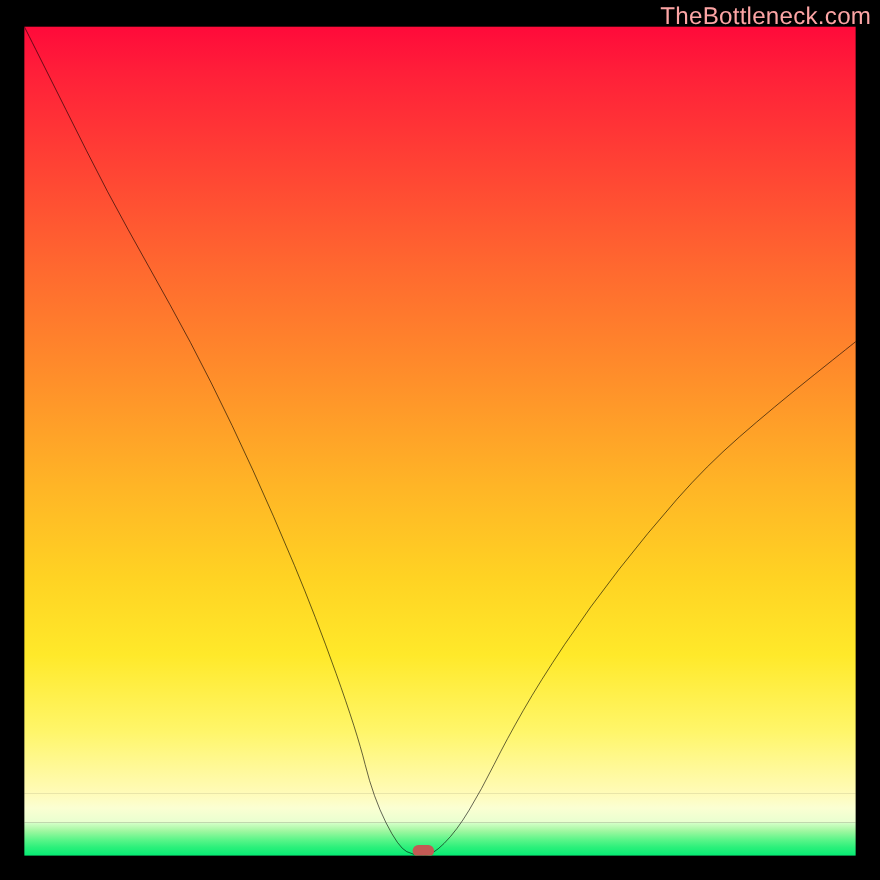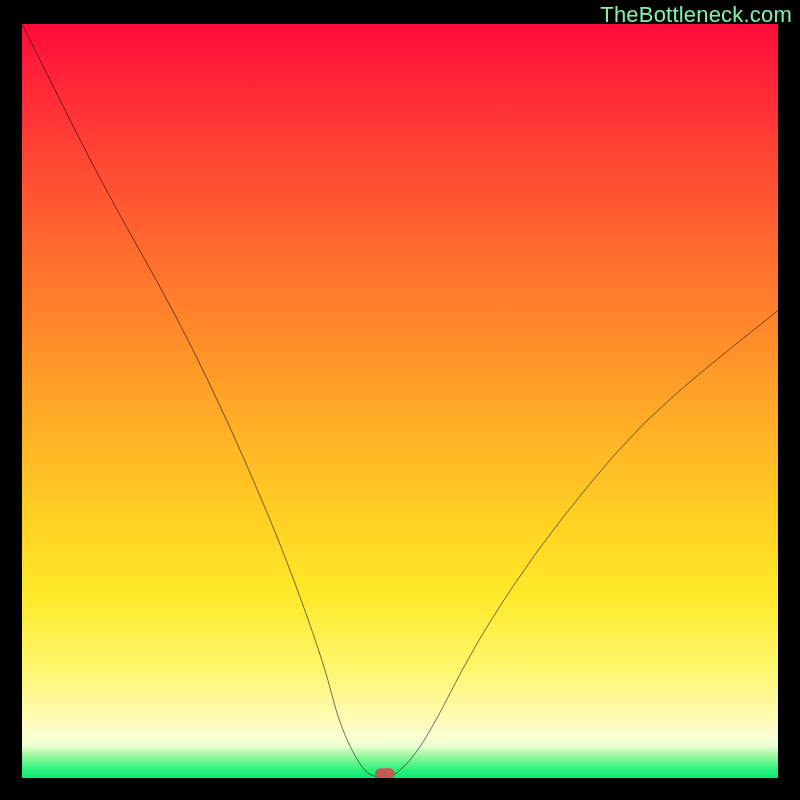--- a/index.html
+++ b/index.html
@@ -16,21 +16,21 @@
     width: 800px;
     height: 800px;
     background: #000;
   }
   .watermark {
     position: absolute;
     top: 2px;
     right: 8px;
     font-size: 22px;
     font-weight: 500;
-    color: #86efac;
+    color: #fca5a5;
     letter-spacing: 0.2px;
     z-index: 20;
     text-align: center;
   }
   
   .plot {
     position: absolute;
     left: 22px;
     top: 24px;
     width: 756px;   

